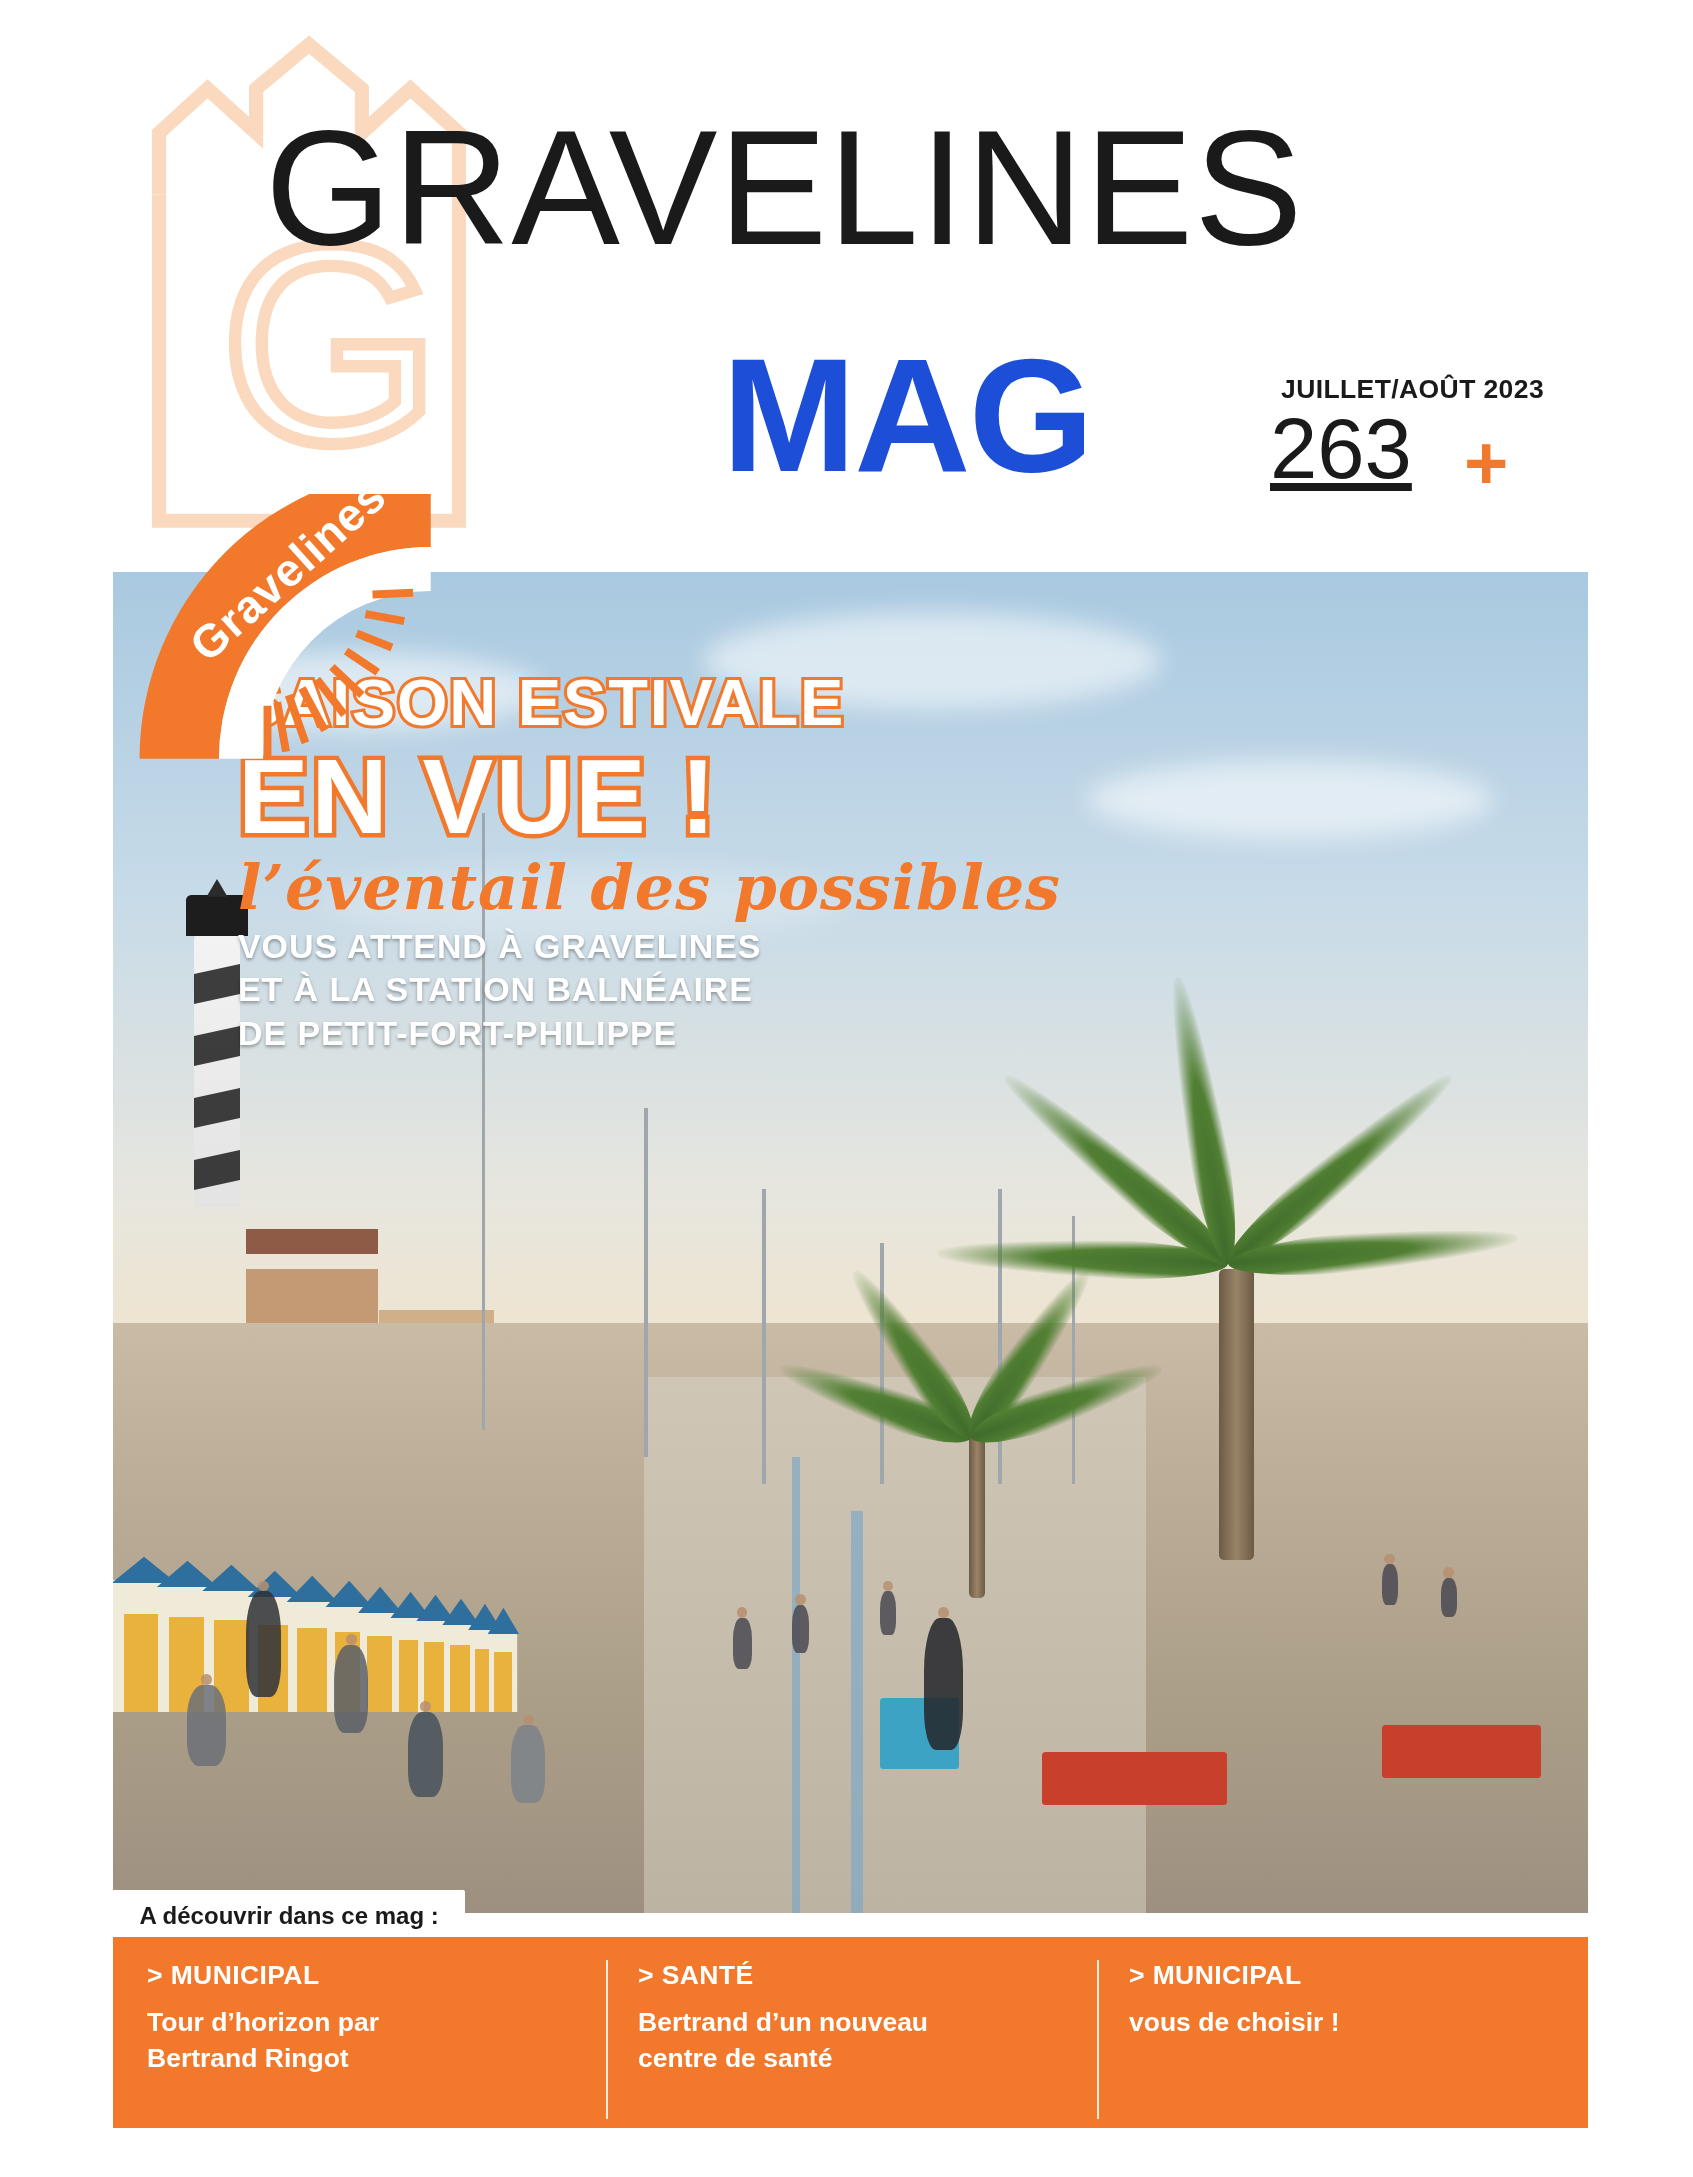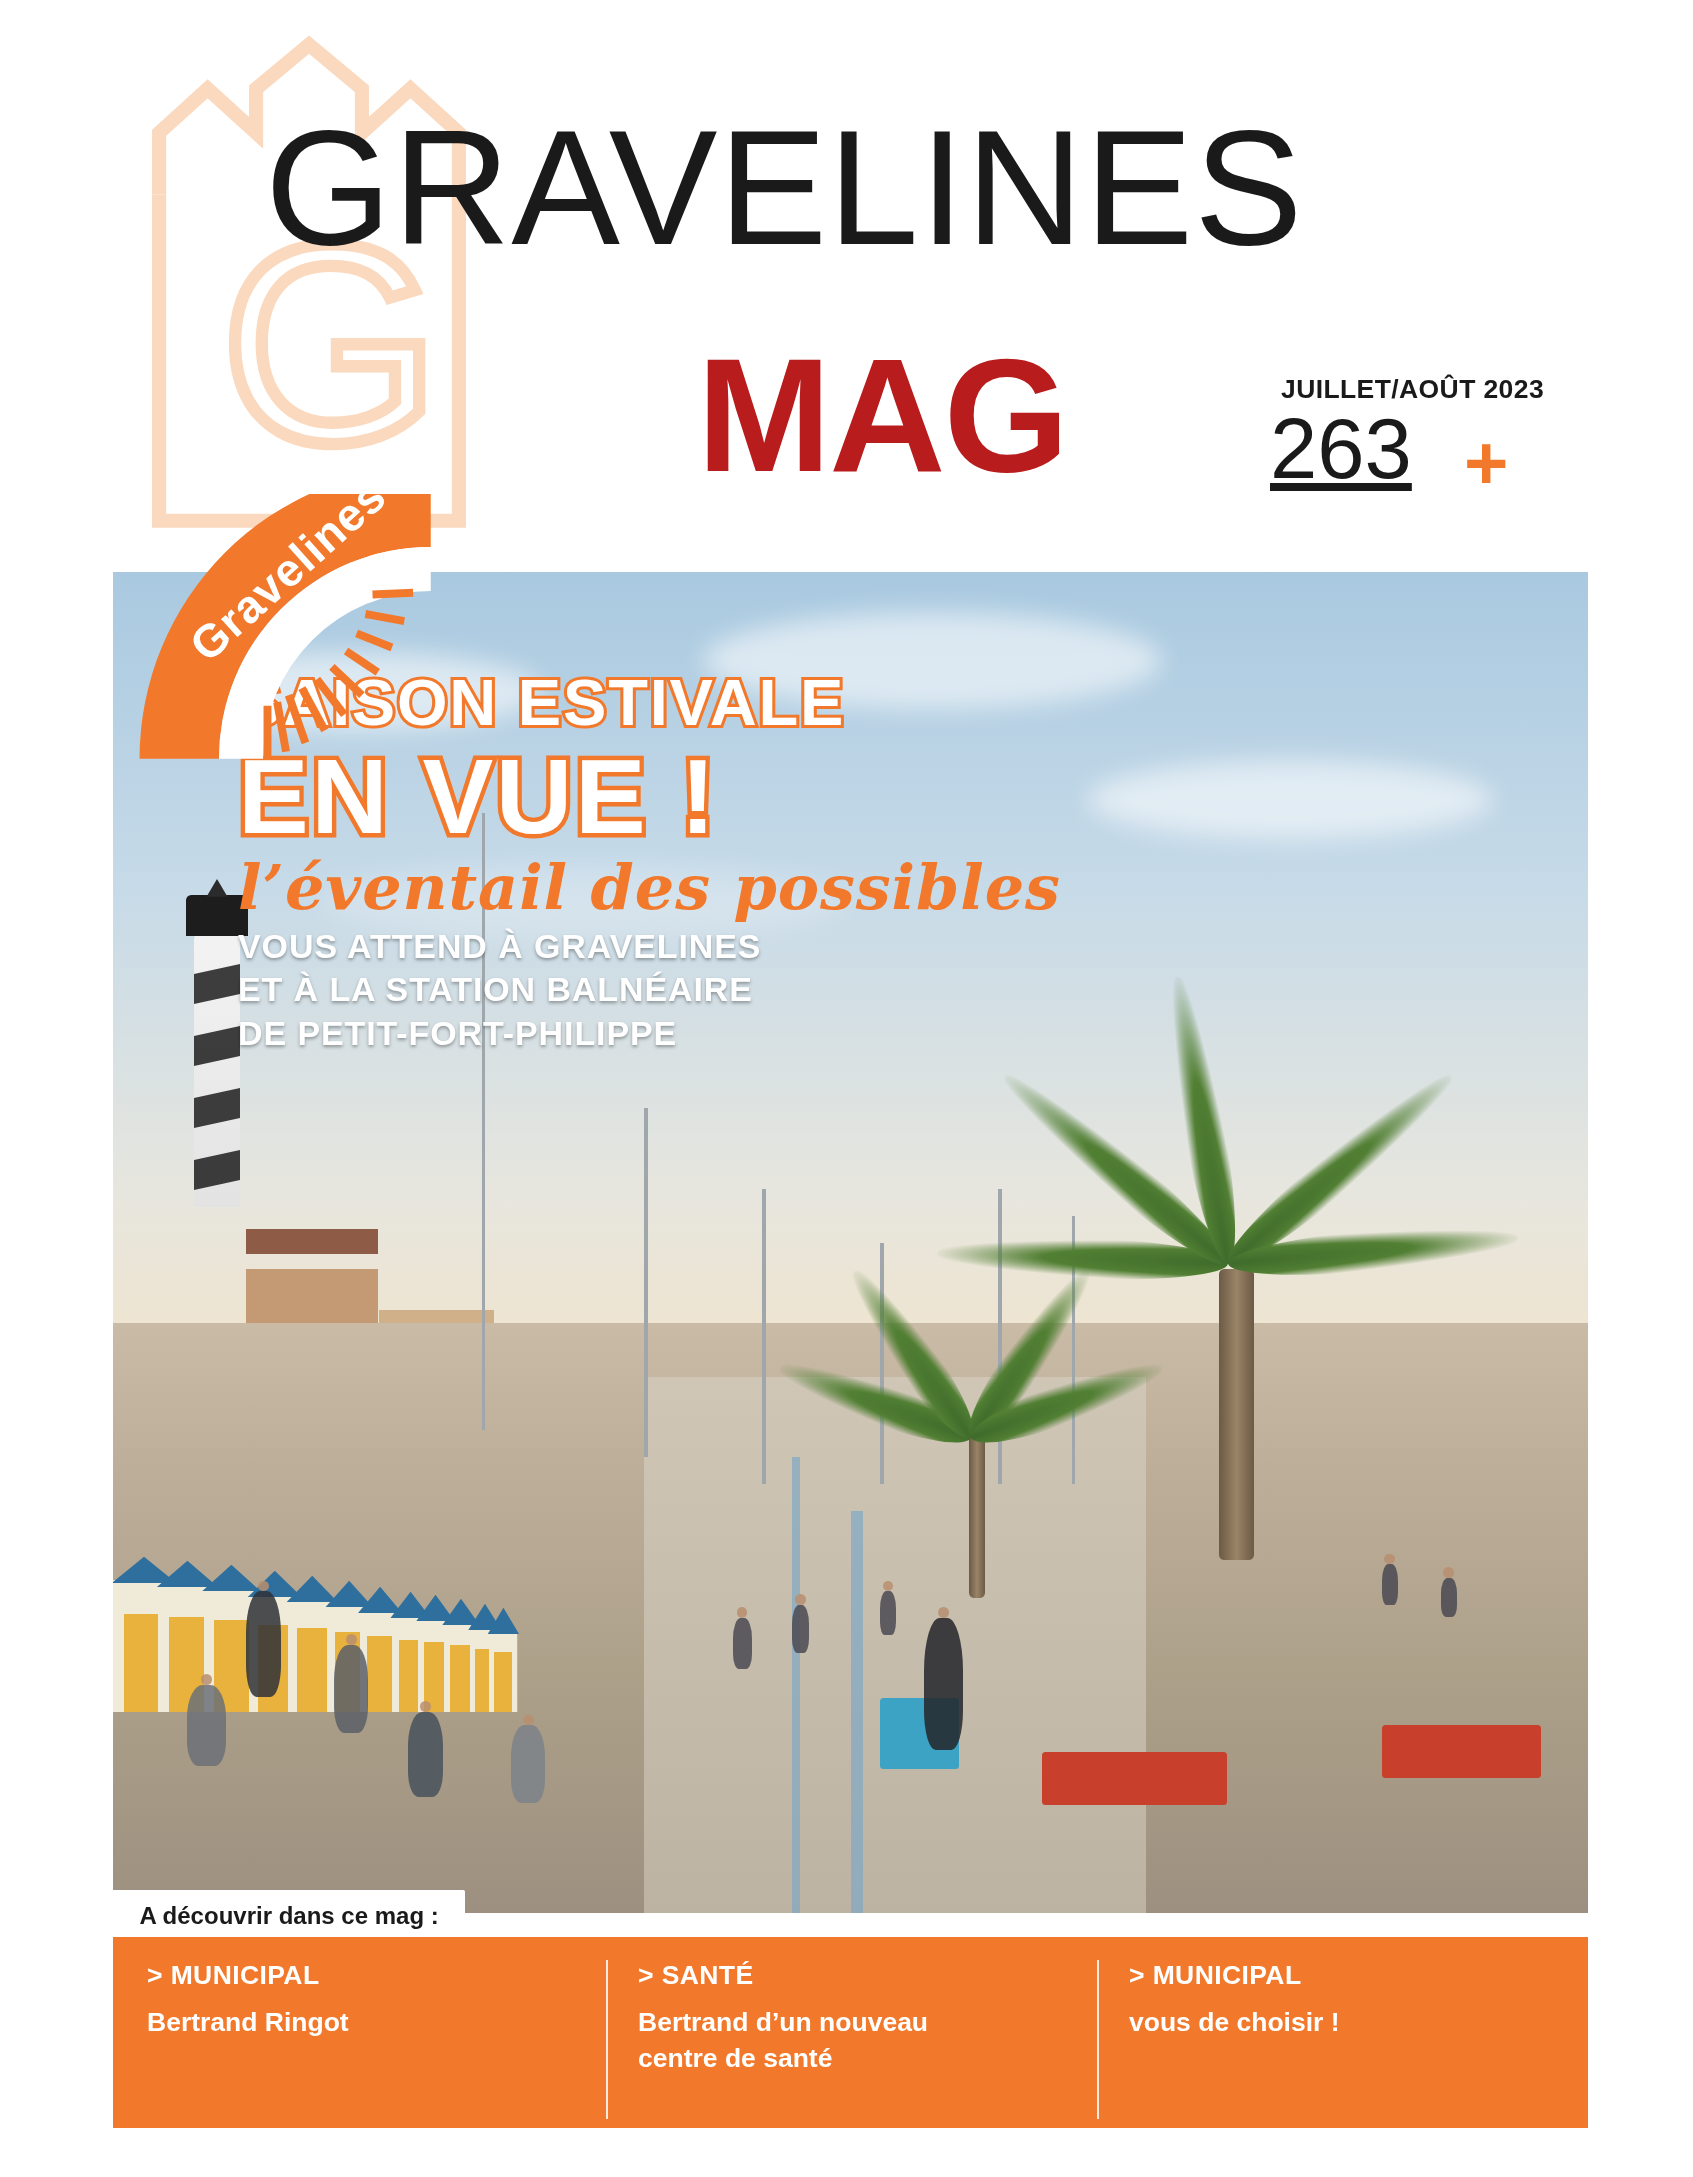--- a/index.html
+++ b/index.html
@@ -40,26 +40,26 @@
     top: 106px;
     font-size: 163px;
     line-height: 1;
     letter-spacing: 0.9px;
     font-weight: 400;
     color: #1a1a1a;
     font-family: "Liberation Sans", sans-serif;
   }
   .title-mag {
     position: absolute;
-    left: 697px;
+    left: 722px;
     top: 335px;
     font-size: 161px;
     line-height: 1;
     font-weight: bold;
-    color: #b91c1c;
+    color: #1d4ed8;
     letter-spacing: -1.8px;
   }
   .issue-date {
     position: absolute;
     left: 1281px;
     top: 374px;
     font-size: 26.5px;
     font-weight: bold;
     color: #1a1a1a;
     letter-spacing: 0.4px;
@@ -533,20 +533,21 @@
     <path d="M100 300 A 260 260 0 0 1 360 40" fill="none"></path>
   </svg>
   <div class="fan-label">Gravelines</div>
 </div>
 
 <div class="discover-tab">A découvrir dans ce mag :</div>
 
 <div class="footer-bar">
   <div class="footer-col">
     <div class="footer-cat">&gt; MUNICIPAL</div>
+    <div class="footer-desc">Tour d’horizon par</div>
     <div class="footer-desc">Bertrand Ringot</div>
   </div>
   <div class="footer-col">
     <div class="footer-cat">&gt; SANTÉ</div>
     <div class="footer-desc">Bertrand d’un nouveau</div>
     <div class="footer-desc">centre de santé</div>
   </div>
   <div class="footer-col">
     <div class="footer-cat">&gt; MUNICIPAL</div>
     <div class="footer-desc">vous de choisir !</div>

